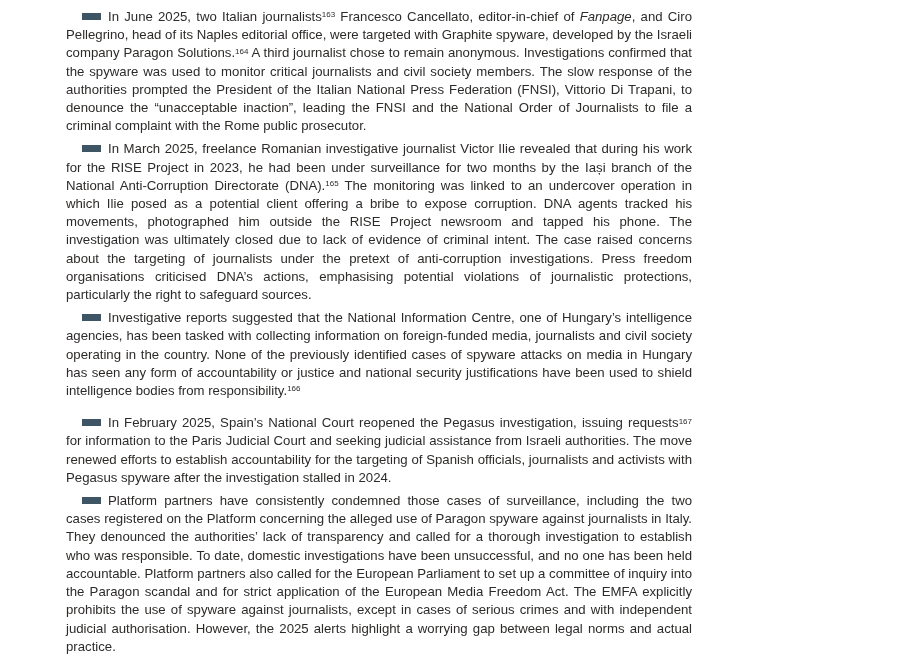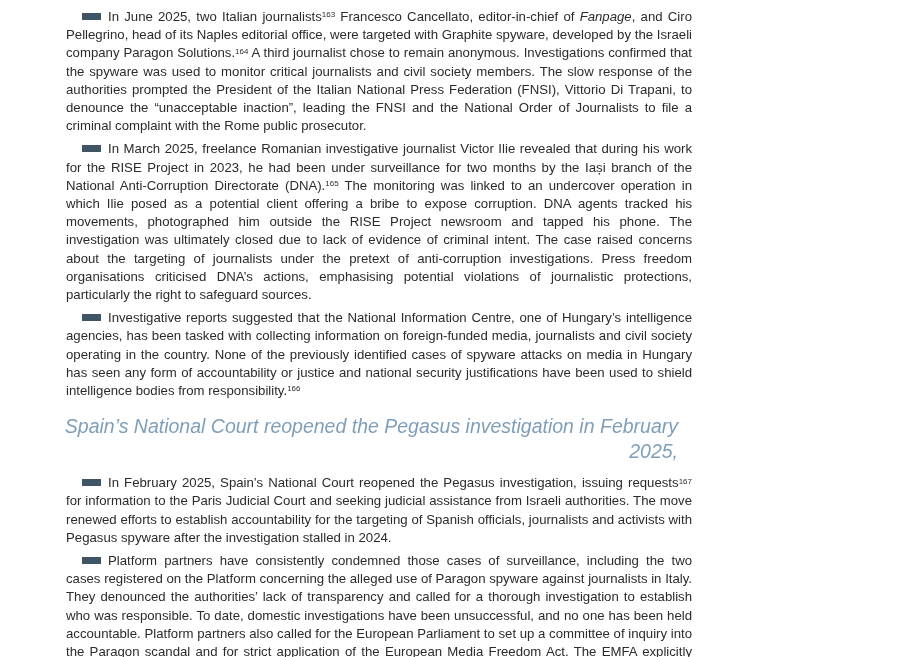--- a/index.html
+++ b/index.html
@@ -70,21 +70,20 @@
 <div class="page">
   <div class="text-column">
 
     <p class="body-para"><span class="bullet"></span><span class="runs"><span>In June 2025, two Italian journalists</span><sup>163</sup><span> Francesco Cancellato, editor-in-chief of </span><em>Fanpage</em><span>, and Ciro Pellegrino, head of its Naples editorial office, were targeted with Graphite spyware, developed by the Israeli company Paragon Solutions.</span><sup>164</sup><span> A third journalist chose to remain anonymous. Investigations confirmed that the spyware was used to monitor critical journalists and civil society members. The slow response of the authorities prompted the President of the Italian National Press Federation (FNSI), Vittorio Di Trapani, to denounce the “unacceptable inaction”, leading the FNSI and the National Order of Journalists to file a criminal complaint with the Rome public prosecutor.</span></span></p>
 
     <p class="body-para"><span class="bullet"></span><span class="runs"><span>In March 2025, freelance Romanian investigative journalist Victor Ilie revealed that during his work for the RISE Project in 2023, he had been under surveillance for two months by the Iași branch of the National Anti-Corruption Directorate (DNA).</span><sup>165</sup><span> The monitoring was linked to an undercover operation in which Ilie posed as a potential client offering a bribe to expose corruption. DNA agents tracked his movements, photographed him outside the RISE Project newsroom and tapped his phone. The investigation was ultimately closed due to lack of evidence of criminal intent. The case raised concerns about the targeting of journalists under the pretext of anti-corruption investigations. Press freedom organisations criticised DNA’s actions, emphasising potential violations of journalistic protections, particularly the right to safeguard sources.</span></span></p>
 
     <p class="body-para"><span class="bullet"></span><span class="runs"><span>Investigative reports suggested that the National Information Centre, one of Hungary’s intelligence agencies, has been tasked with collecting information on foreign-funded media, journalists and civil society operating in the country. None of the previously identified cases of spyware attacks on media in Hungary has seen any form of accountability or justice and national security justifications have been used to shield intelligence bodies from responsibility.</span><sup>166</sup></span></p>
 
     <div class="pull-quote">
-      <div>Spain’s National Court reopened the Pegasus investigation in February 2025,</div>
     </div>
 
     <p class="body-para"><span class="bullet"></span><span class="runs"><span>In February 2025, Spain’s National Court reopened the Pegasus investigation, issuing requests</span><sup>167</sup><span> for information to the Paris Judicial Court and seeking judicial assistance from Israeli authorities. The move renewed efforts to establish accountability for the targeting of Spanish officials, journalists and activists with Pegasus spyware after the investigation stalled in 2024.</span></span></p>
 
     <p class="body-para"><span class="bullet"></span><span class="runs"><span>Platform partners have consistently condemned those cases of surveillance, including the two cases registered on the Platform concerning the alleged use of Paragon spyware against journalists in Italy. They denounced the authorities’ lack of transparency and called for a thorough investigation to establish who was responsible. To date, domestic investigations have been unsuccessful, and no one has been held accountable. Platform partners also called for the European Parliament to set up a committee of inquiry into the Paragon scandal and for strict application of the European Media Freedom Act. The EMFA explicitly prohibits the use of spyware against journalists, except in cases of serious crimes and with independent judicial authorisation. However, the 2025 alerts highlight a worrying gap between legal norms and actual practice.</span></span></p>
 
   </div>
 </div>
 
 </body></html>

